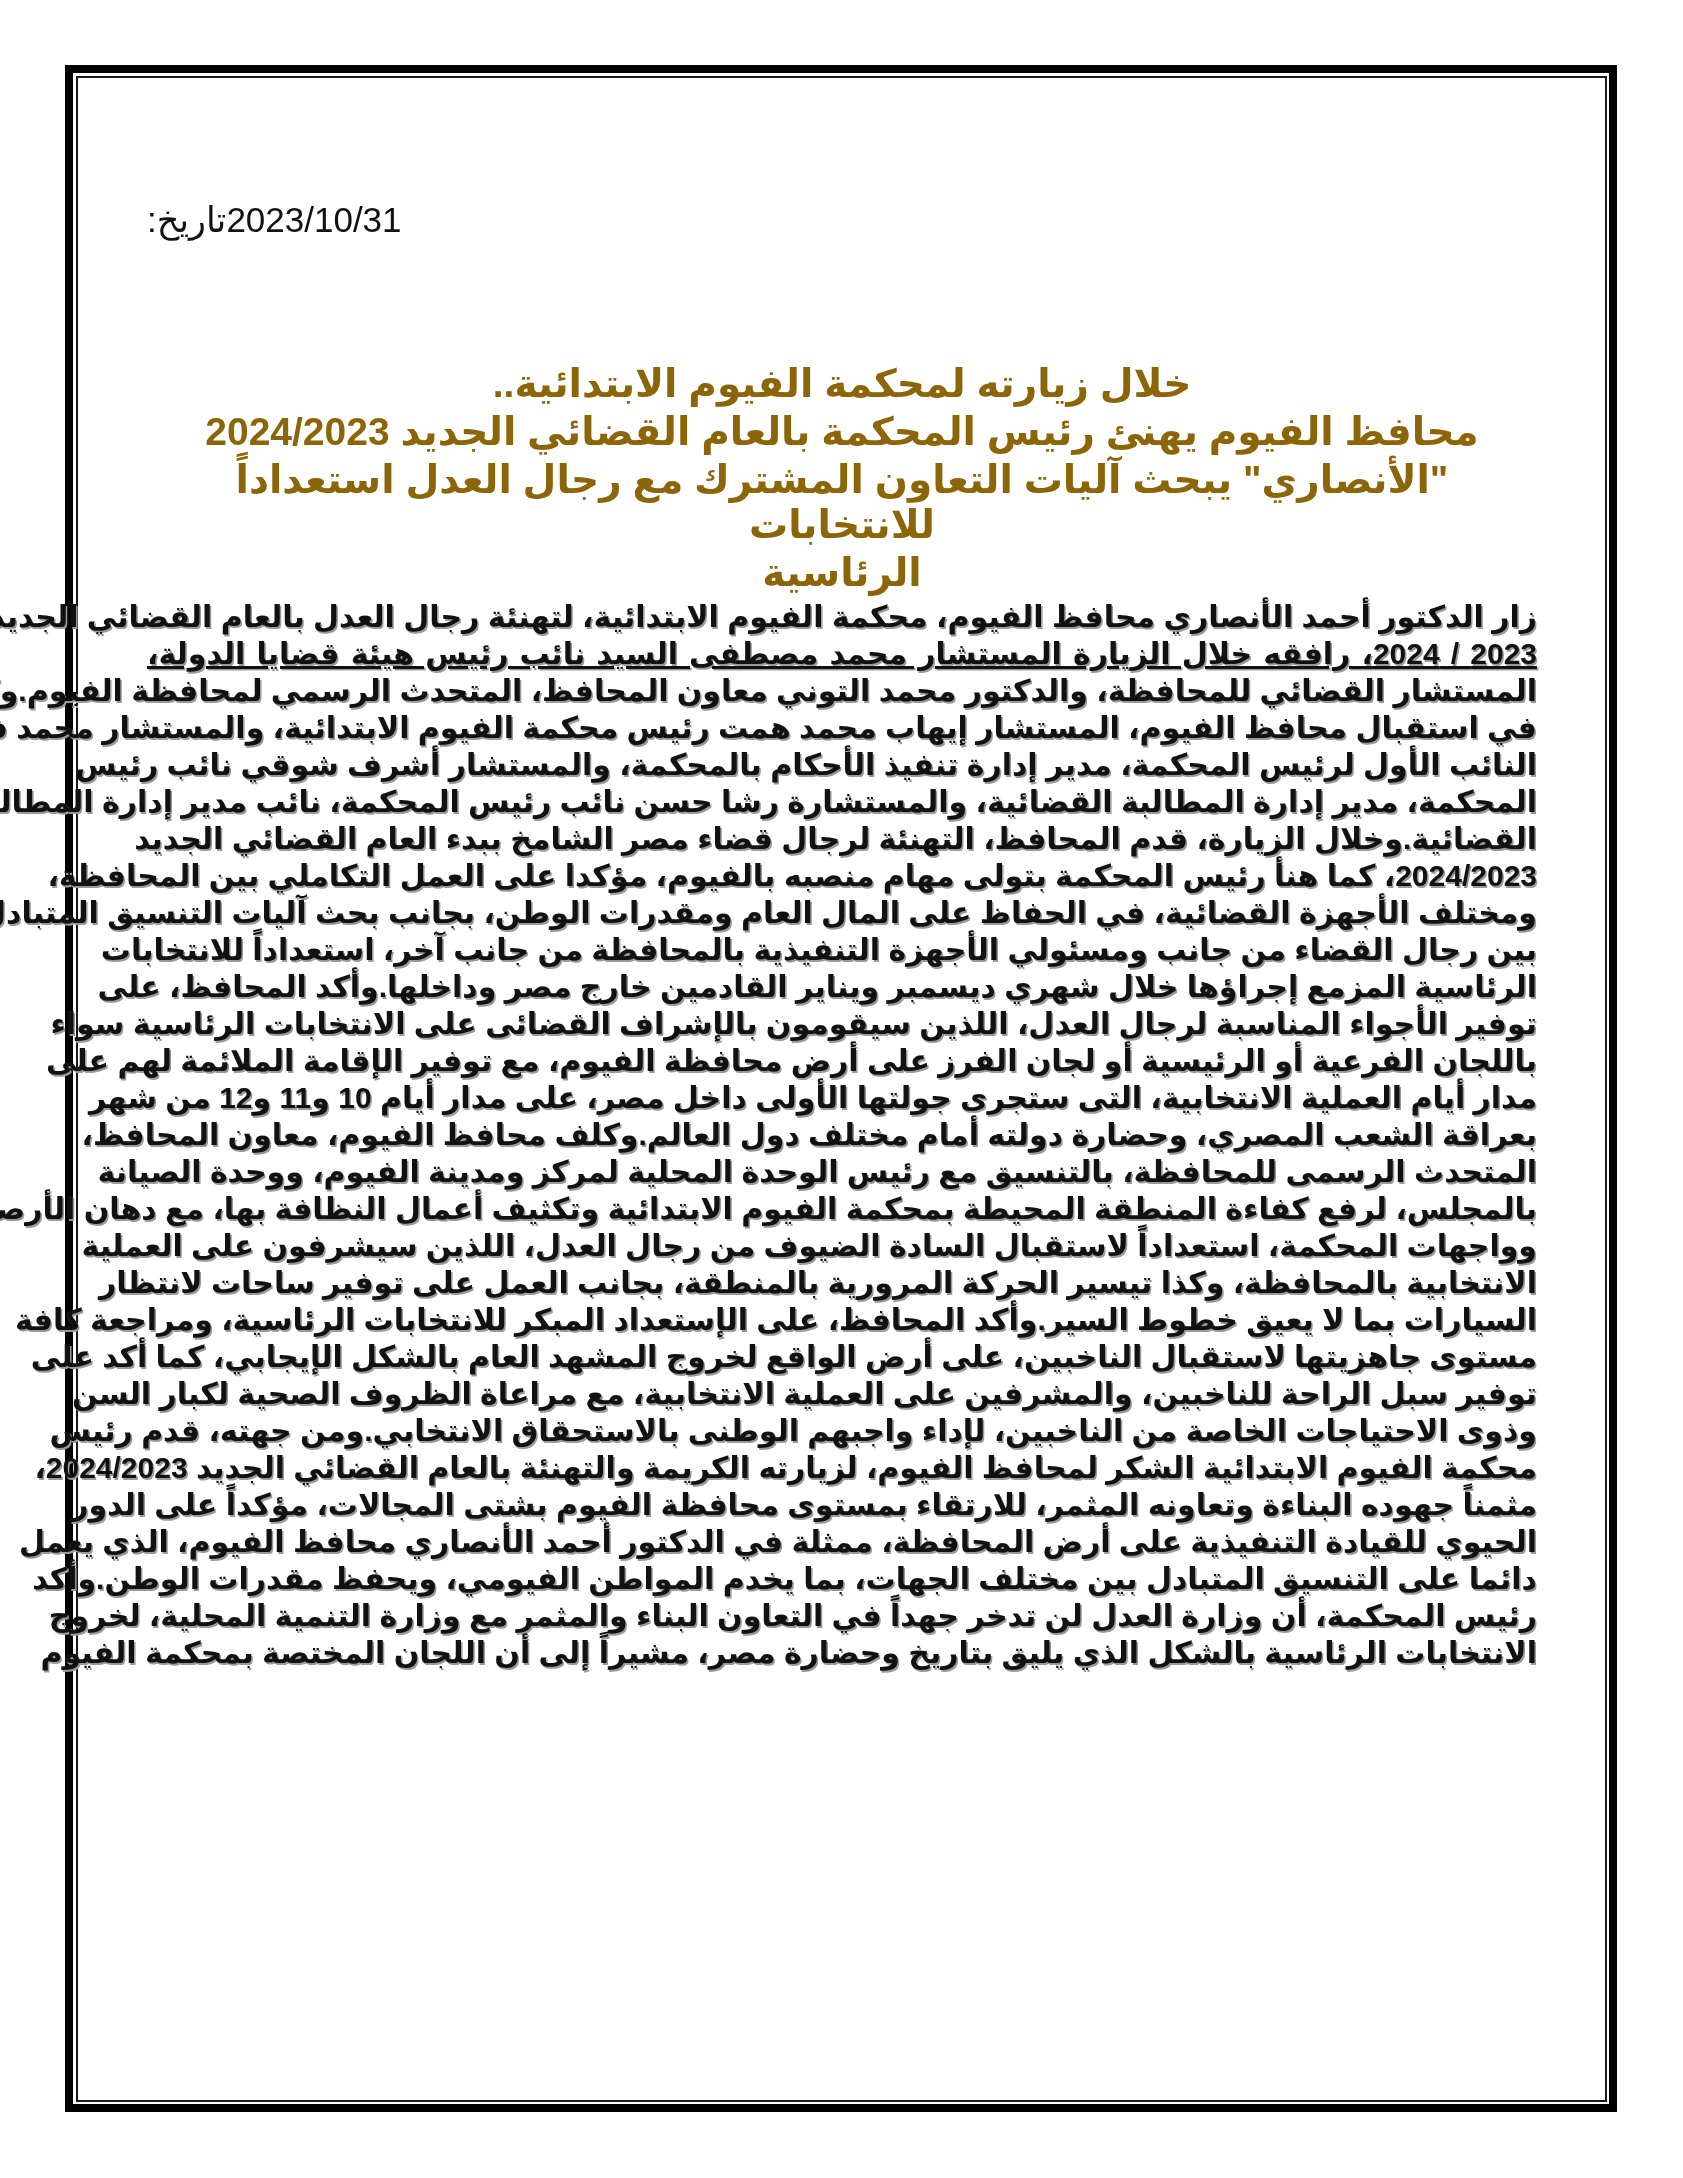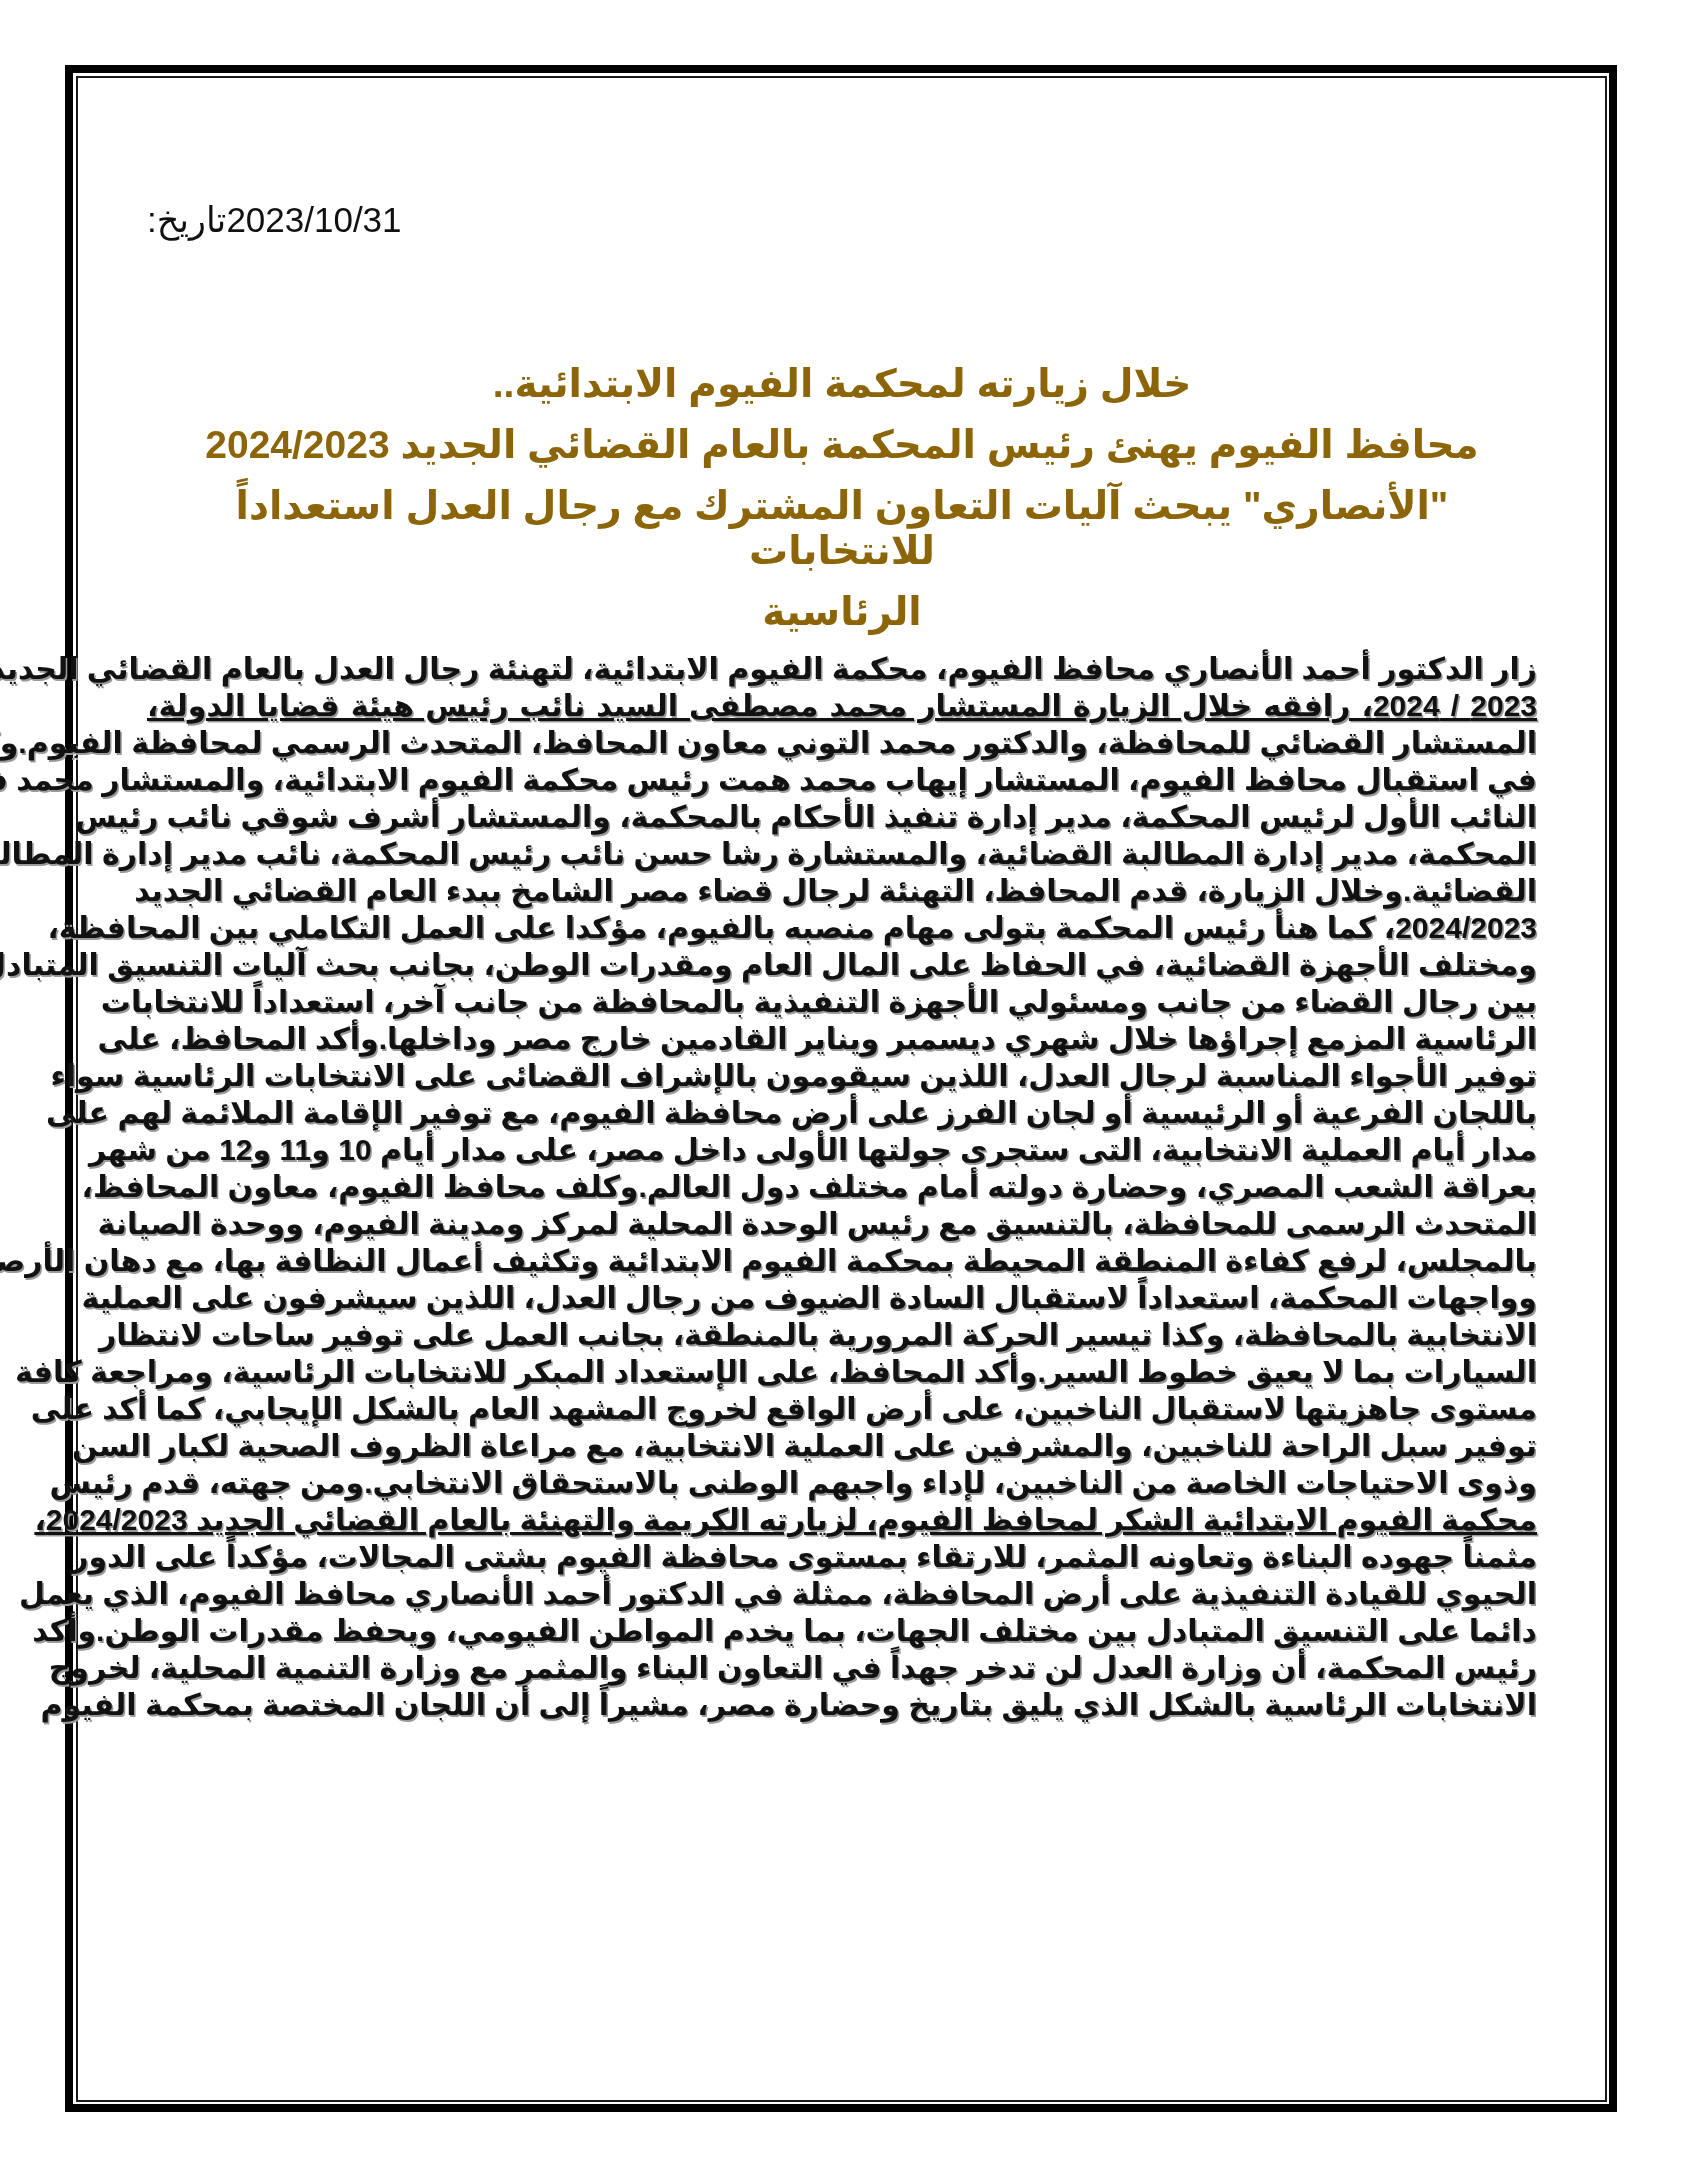--- a/index.html
+++ b/index.html
@@ -49,21 +49,21 @@
     }
     .date-line span { unicode-bidi: isolate; }
     .headline {
       margin-top: 119px;
       text-align: center;
       color: #8B6508;
       font-weight: bold;
       font-size: 39px;
       line-height: 45px;
     }
-    .headline div { margin: 16px; }
+    .headline div { margin: 3px; }
     .body-text {
       margin-top: 2px;
       text-align: justify;
       text-align-last: justify;
       font-weight: bold;
       font-size: 30px;
       line-height: 37px;
       color: #111;
       text-shadow: 1.5px 1.5px 0 #9a9a9a;
     }
@@ -113,21 +113,21 @@
       <div class="body-line" style="display: block; width: 1390px; letter-spacing: -0.7px;">مدار أيام العملية الانتخابية، التى ستجرى جولتها الأولى داخل مصر، على مدار أيام 10 و11 و12 من شهر</div>
       <div class="body-line" style="display: block; width: 1390px; letter-spacing: -0.8px;">بعراقة الشعب المصري، وحضارة دولته أمام مختلف دول العالم.وكلف محافظ الفيوم، معاون المحافظ،</div>
       <div class="body-line" style="display: block; width: 1390px; letter-spacing: -0.6px;">المتحدث الرسمى للمحافظة، بالتنسيق مع رئيس الوحدة المحلية لمركز ومدينة الفيوم، ووحدة الصيانة</div>
       <div class="body-line" style="display: block; width: 1390px; letter-spacing: -2px;">بالمجلس، لرفع كفاءة المنطقة المحيطة بمحكمة الفيوم الابتدائية وتكثيف أعمال النظافة بها، مع دهان الأرصفة</div>
       <div class="body-line" style="display: block; width: 1390px; letter-spacing: -0.8px;">وواجهات المحكمة، استعداداً لاستقبال السادة الضيوف من رجال العدل، اللذين سيشرفون على العملية</div>
       <div class="body-line" style="display: block; width: 1390px; letter-spacing: -0.6px;">الانتخابية بالمحافظة، وكذا تيسير الحركة المرورية بالمنطقة، بجانب العمل على توفير ساحات لانتظار</div>
       <div class="body-line" style="display: block; width: 1390px; letter-spacing: -1.4px;">السيارات بما لا يعيق خطوط السير.وأكد المحافظ، على الإستعداد المبكر للانتخابات الرئاسية، ومراجعة كافة</div>
       <div class="body-line" style="display: block; width: 1390px; letter-spacing: -1.3px;">مستوى جاهزيتها لاستقبال الناخبين، على أرض الواقع لخروج المشهد العام بالشكل الإيجابي، كما أكد على</div>
       <div class="body-line" style="display: block; width: 1390px; letter-spacing: -0.9px;">توفير سبل الراحة للناخبين، والمشرفين على العملية الانتخابية، مع مراعاة الظروف الصحية لكبار السن</div>
       <div class="body-line" style="display: block; width: 1390px; letter-spacing: -1.1px;">وذوى الاحتياجات الخاصة من الناخبين، لإداء واجبهم الوطنى بالاستحقاق الانتخابي.ومن جهته، قدم رئيس</div>
-      <div class="body-line" style="display: block; width: 1390px; letter-spacing: -1.2px; text-decoration: underline;">محكمة الفيوم الابتدائية الشكر لمحافظ الفيوم، لزيارته الكريمة والتهنئة بالعام القضائي الجديد 2024/2023،</div>
+      <div class="body-line" style="display: block; width: 1390px; letter-spacing: -1.2px;">محكمة الفيوم الابتدائية الشكر لمحافظ الفيوم، لزيارته الكريمة والتهنئة بالعام القضائي الجديد 2024/2023،</div>
       <div class="body-line" style="display: block; width: 1390px; letter-spacing: -0.9px;">مثمناً جهوده البناءة وتعاونه المثمر، للارتقاء بمستوى محافظة الفيوم بشتى المجالات، مؤكداً على الدور</div>
       <div class="body-line" style="display: block; width: 1390px; letter-spacing: -1.4px;">الحيوي للقيادة التنفيذية على أرض المحافظة، ممثلة في الدكتور أحمد الأنصاري محافظ الفيوم، الذي يعمل</div>
       <div class="body-line" style="display: block; width: 1390px; letter-spacing: -1.3px;">دائما على التنسيق المتبادل بين مختلف الجهات، بما يخدم المواطن الفيومي، ويحفظ مقدرات الوطن.وأكد</div>
       <div class="body-line" style="display: block; width: 1390px; letter-spacing: -1.1px;">رئيس المحكمة، أن وزارة العدل لن تدخر جهداً في التعاون البناء والمثمر مع وزارة التنمية المحلية، لخروج</div>
       <div class="body-line last" style="display: block; width: 1390px; letter-spacing: -1.2px;">الانتخابات الرئاسية بالشكل الذي يليق بتاريخ وحضارة مصر، مشيراً إلى أن اللجان المختصة بمحكمة الفيوم</div>
     </div>
 </div>
 
 
 </body></html>

